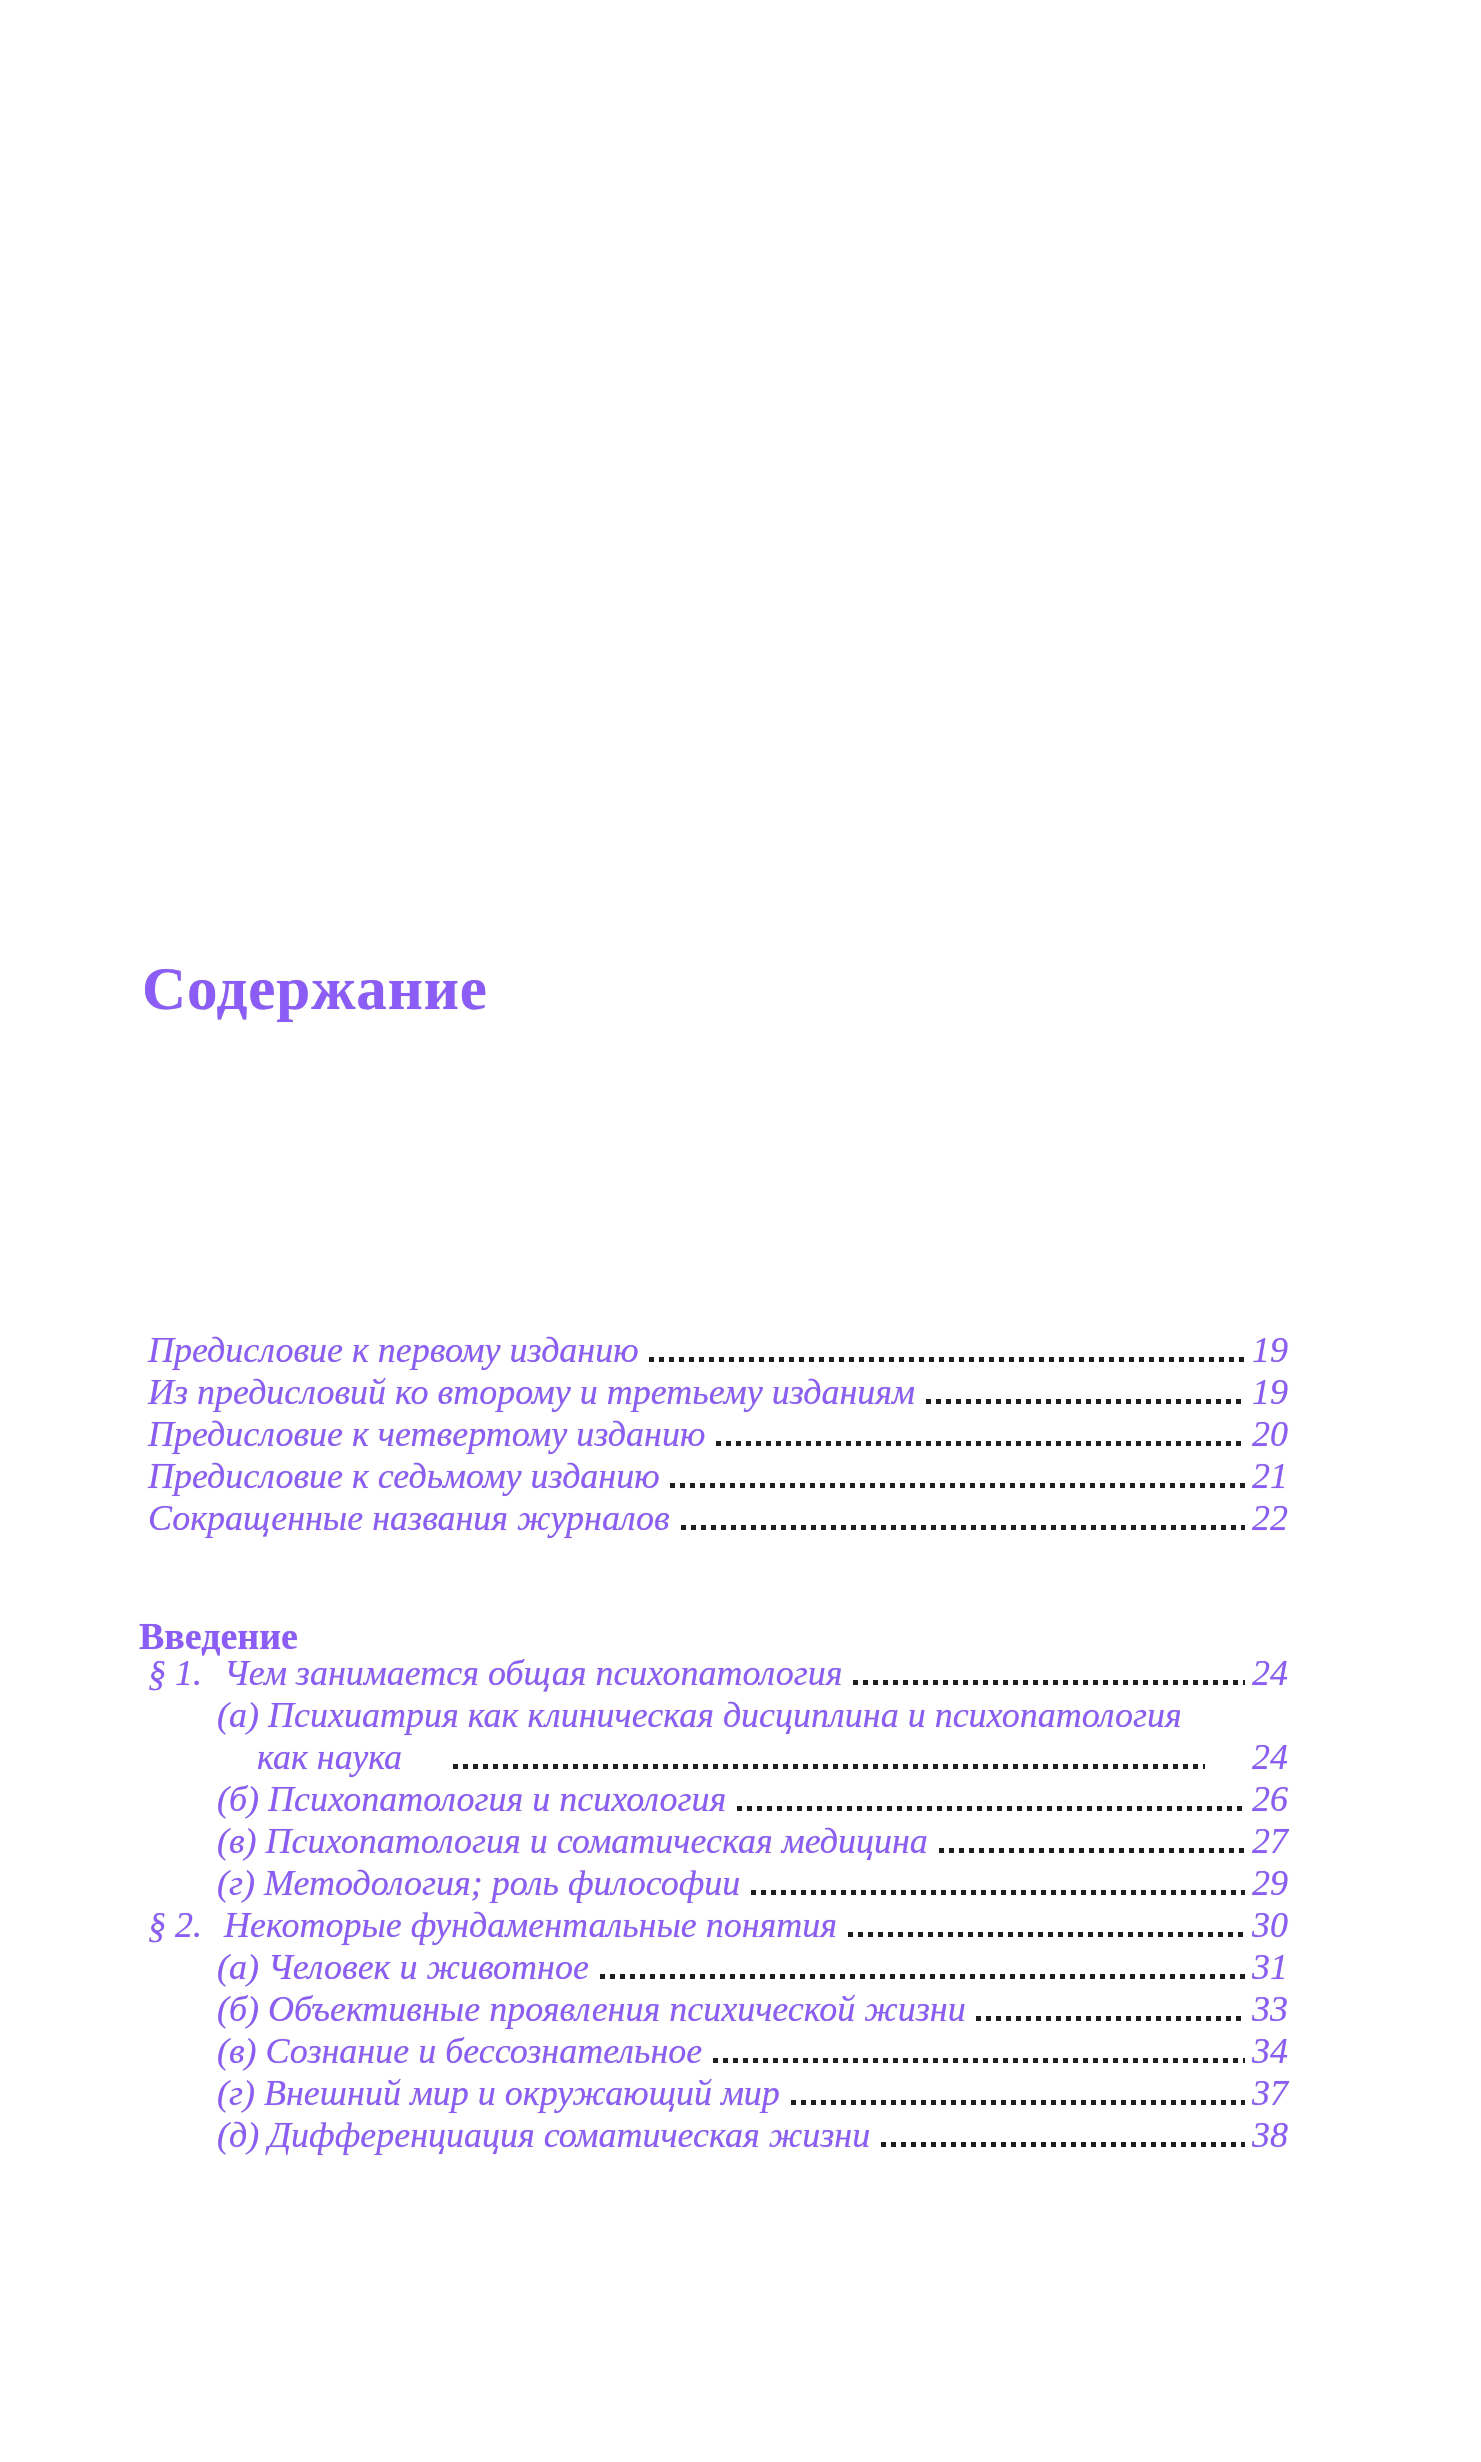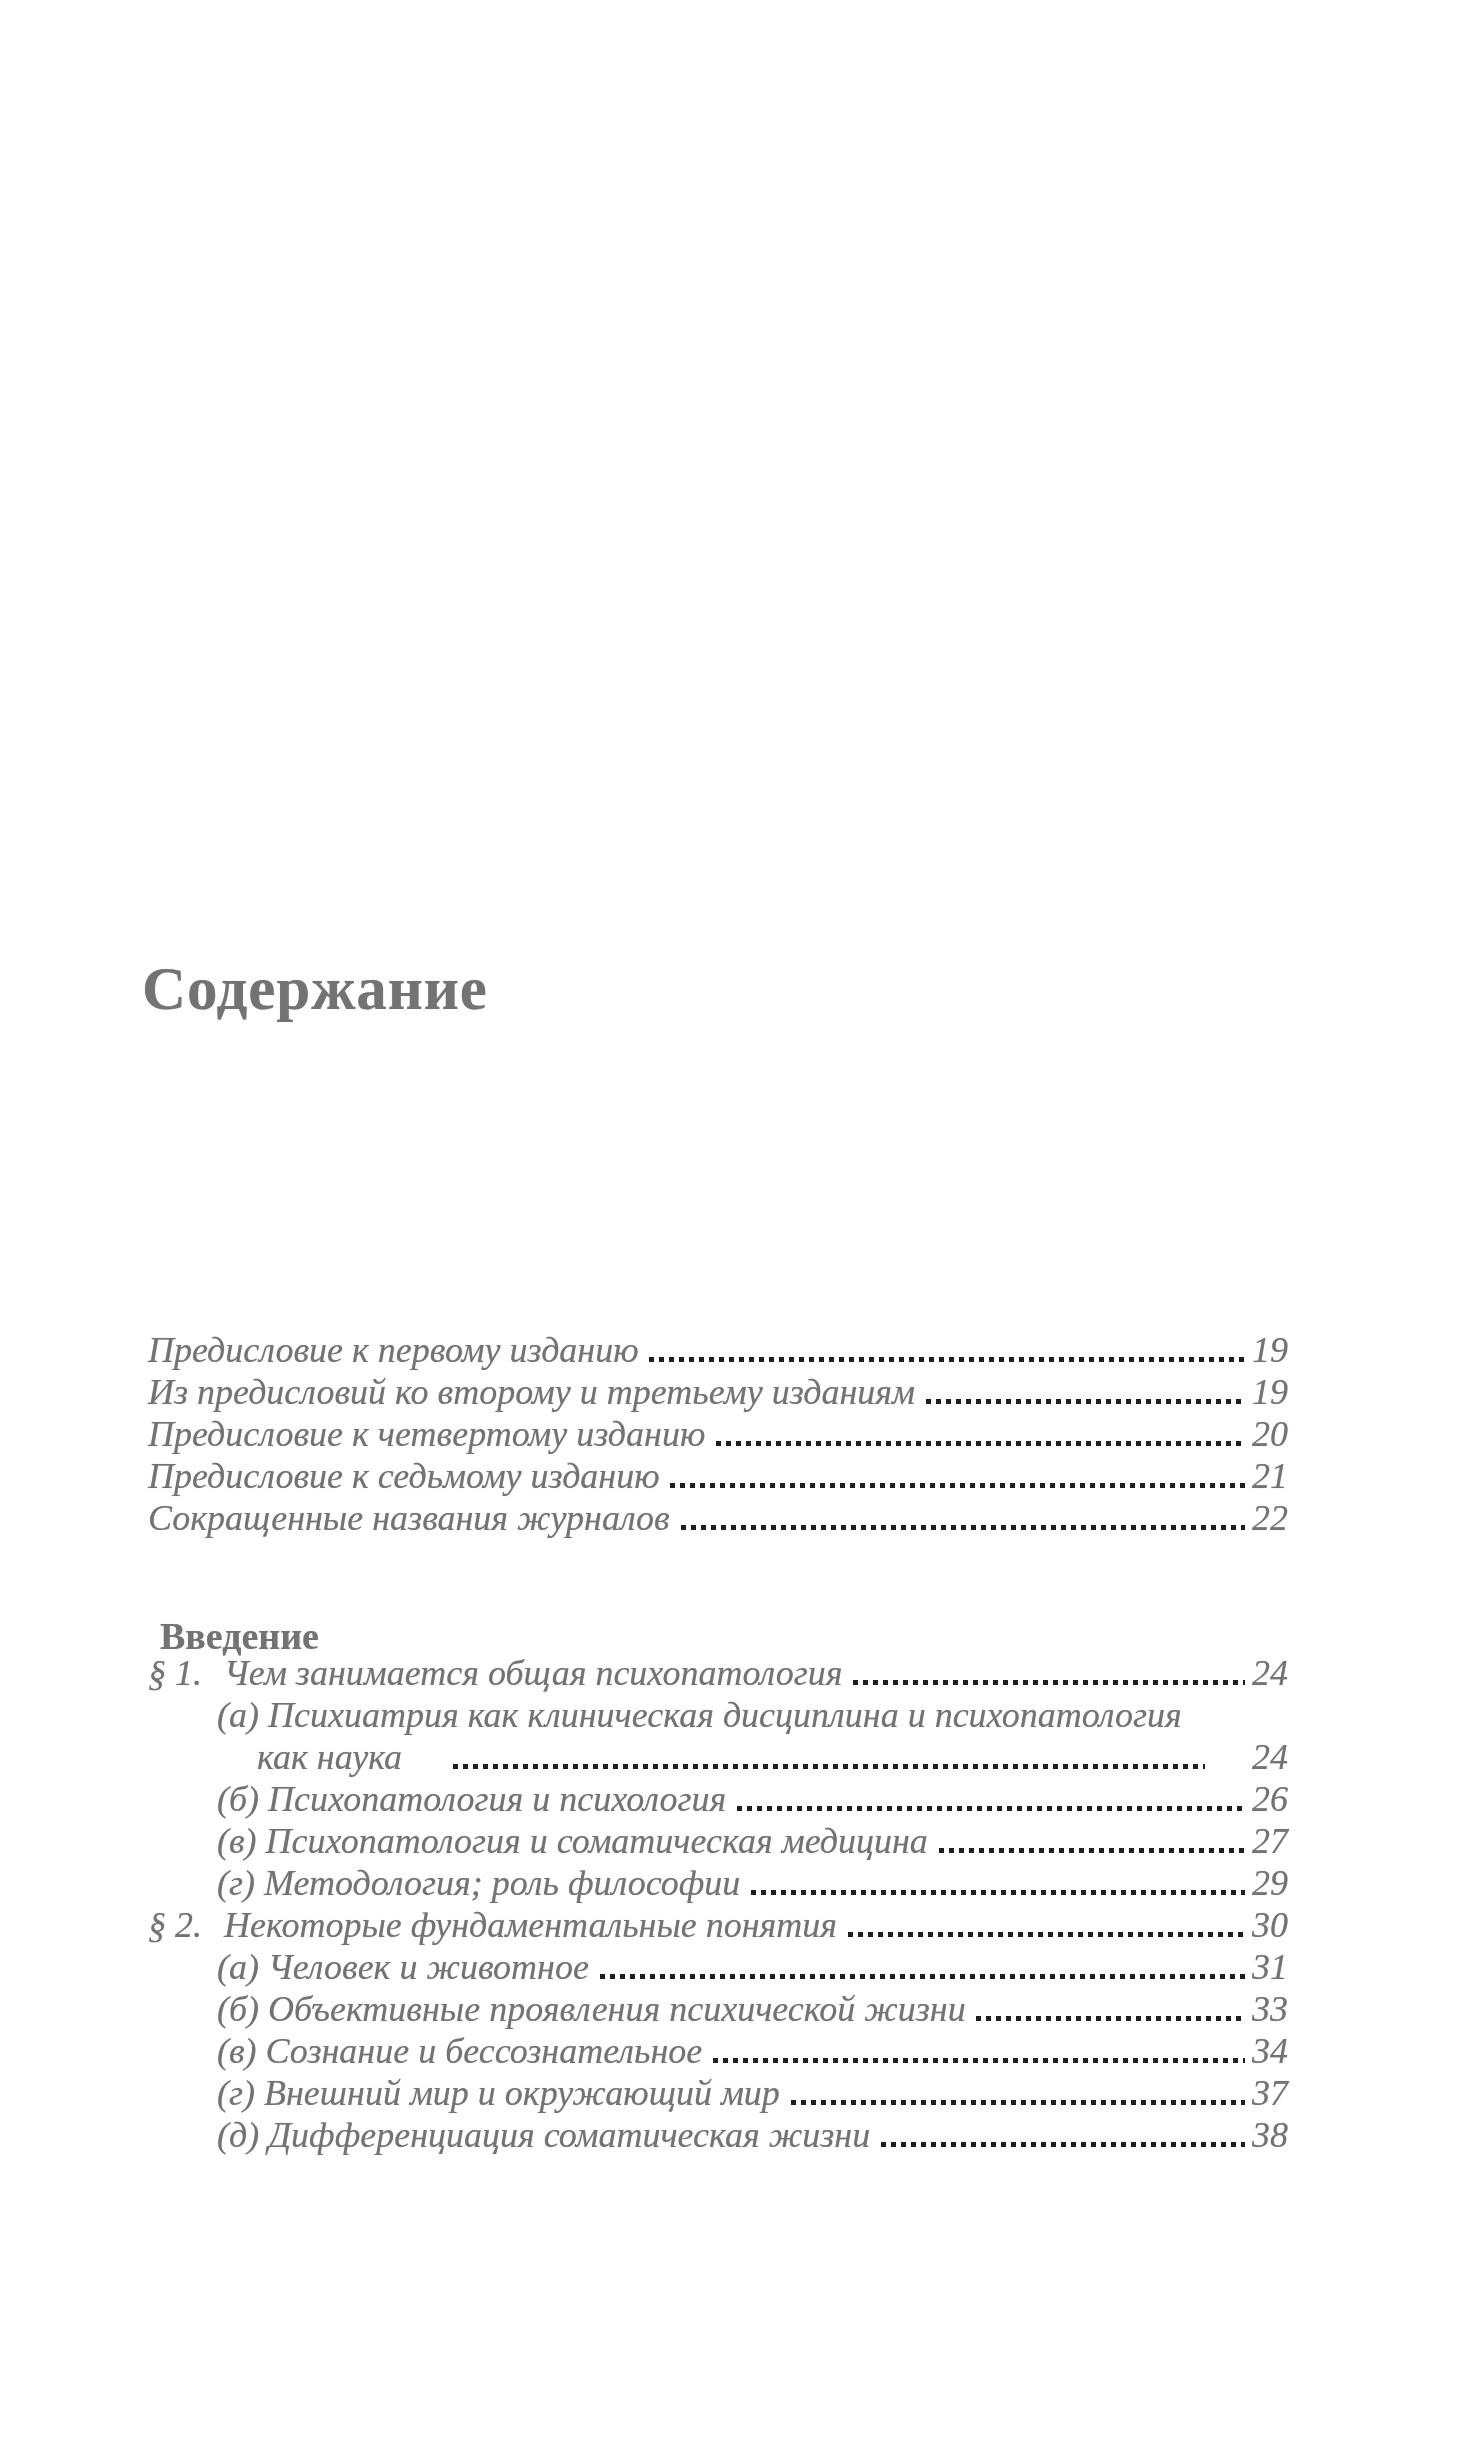--- a/index.html
+++ b/index.html
@@ -6,21 +6,21 @@
     margin: 0;
     padding: 0;
     background: #ffffff;
   }
   .page {
     position: relative;
     width: 1481px;
     height: 2156px;
     background: #ffffff;
     font-family: "Liberation Serif", "DejaVu Serif", serif;
-    color: #737373;
+    color: #8b5cf6;
     overflow: hidden;
     text-shadow: 0 0 0.9px rgba(20,20,30,0.35);
   }
   .book-title {
     position: absolute;
     left: 142px;
     top: 917px;
     font-size: 61px;
     font-weight: bold;
     line-height: 1;
@@ -30,21 +30,21 @@
   .toc-block {
     position: absolute;
     left: 148px;
     width: 1140px;
     font-size: 36px;
     font-style: italic;
   }
   .front-block { top: 1329px; }
   .intro-heading {
     position: absolute;
-    left: 160px;
+    left: 139px;
     top: 1583px;
     font-size: 38px;
     font-weight: bold;
     line-height: 42px;
     white-space: nowrap;
   }
   .intro-block { top: 1652px; }
   .toc-row {
     display: flex;
     align-items: baseline;

